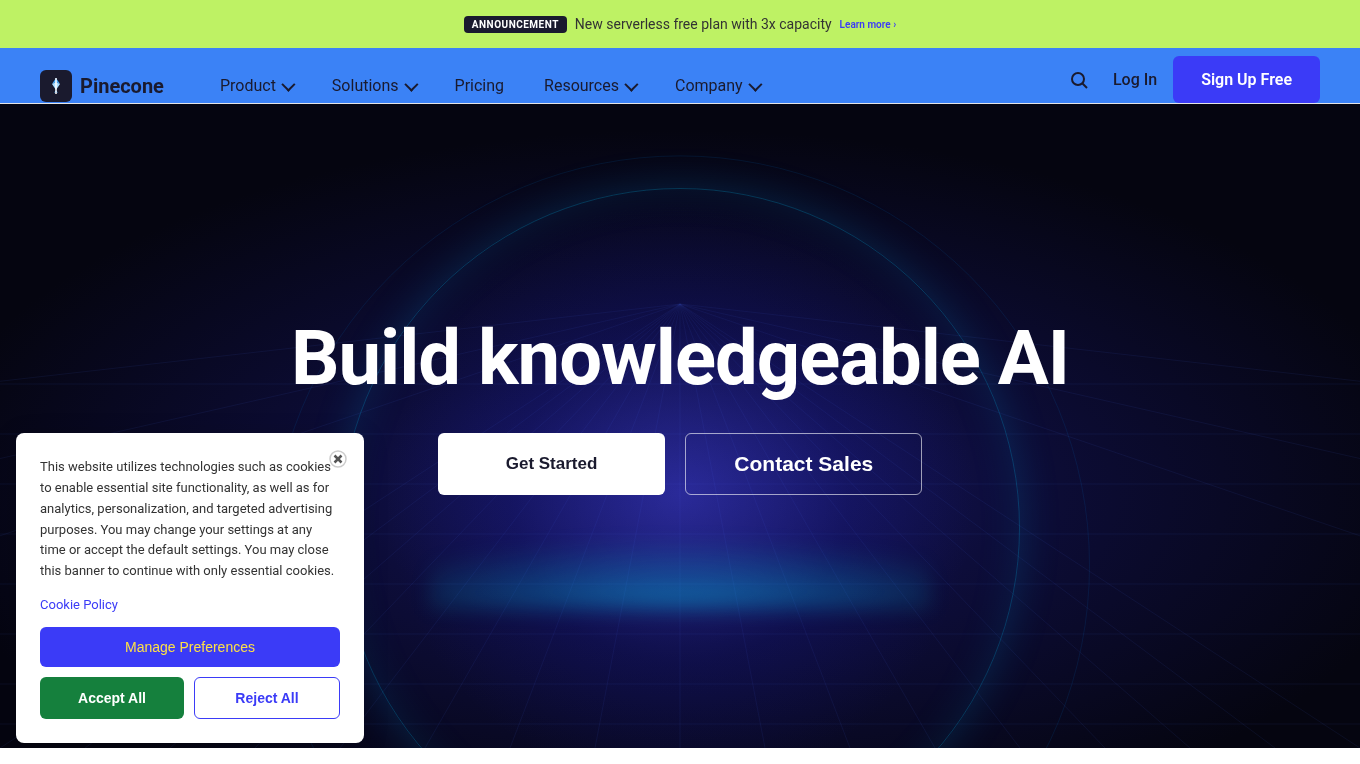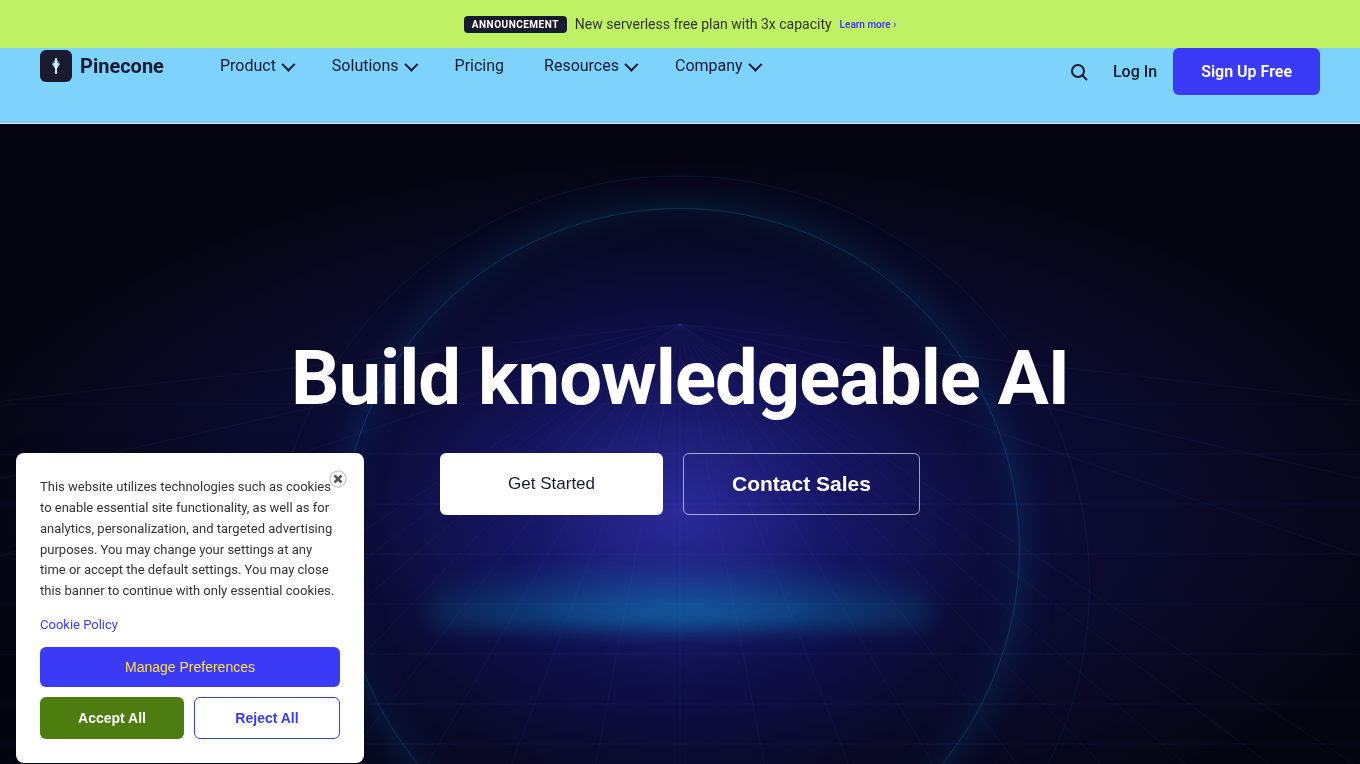--- a/index.html
+++ b/index.html
@@ -26,25 +26,25 @@
       padding: 3px 8px;
       border-radius: 4px;
       text-transform: uppercase;
       letter-spacing: 0.5px;
     }
     .announcement-text { color: #333; font-size: 14px; }
     .announcement-link { color: #3b3bf7; font-weight: 600; text-decoration: none; font-size: 10px; }
 
     
     .navbar {
-      background: #7dd3fc;
+      background: #3b82f6;
       border-bottom: 1px solid #e5e5e5;
-      height: 76px;
+      height: 56px;
       display: flex;
-      align-items: flex-start;
+      align-items: flex-end;
       padding: 0 40px;
       justify-content: space-between;
       position: relative;
       z-index: 100;
     }
     .nav-left { display: flex; align-items: center; gap: 40px; }
     .logo { display: flex; align-items: center; gap: 8px; text-decoration: none; }
     .logo-icon {
       width: 32px; height: 32px;
       background: #1a1a2e;
@@ -180,21 +180,21 @@
       font-weight: 400;
     }
     .hero-buttons { display: flex; gap: 20px; }
     .btn-primary {
       background: #fff;
       color: #1a1a2e;
       border: none;
       padding: 18px 68px;
       border-radius: 6px;
       font-size: 17px;
-      font-weight: 400;
+      font-weight: 700;
       cursor: pointer;
       min-width: 200px;
     }
     .btn-outline {
       background: transparent;
       color: #fff;
       border: 1.5px solid rgba(255,255,255,0.6);
       padding: 18px 48px;
       border-radius: 6px;
       font-size: 21px;
@@ -247,21 +247,21 @@
     }
     .cookie-bottom-btns { display: flex; gap: 10px; }
     .btn-accept, .btn-reject {
       flex: 1;
       padding: 12px;
       border-radius: 6px;
       font-size: 14px;
       font-weight: 600;
       cursor: pointer;
     }
-    .btn-accept { background: #4d7c0f; color: #fff; border: none; }
+    .btn-accept { background: #15803d; color: #fff; border: none; }
     .btn-reject { background: transparent; color: #3b3bf7; border: 1.5px solid #3b3bf7; }
 
     .chevron {
       display: inline-block;
       width: 10px; height: 10px;
       border-right: 2px solid currentColor;
       border-bottom: 2px solid currentColor;
       transform: rotate(45deg) translateY(-2px);
       margin-left: 2px;
     }

